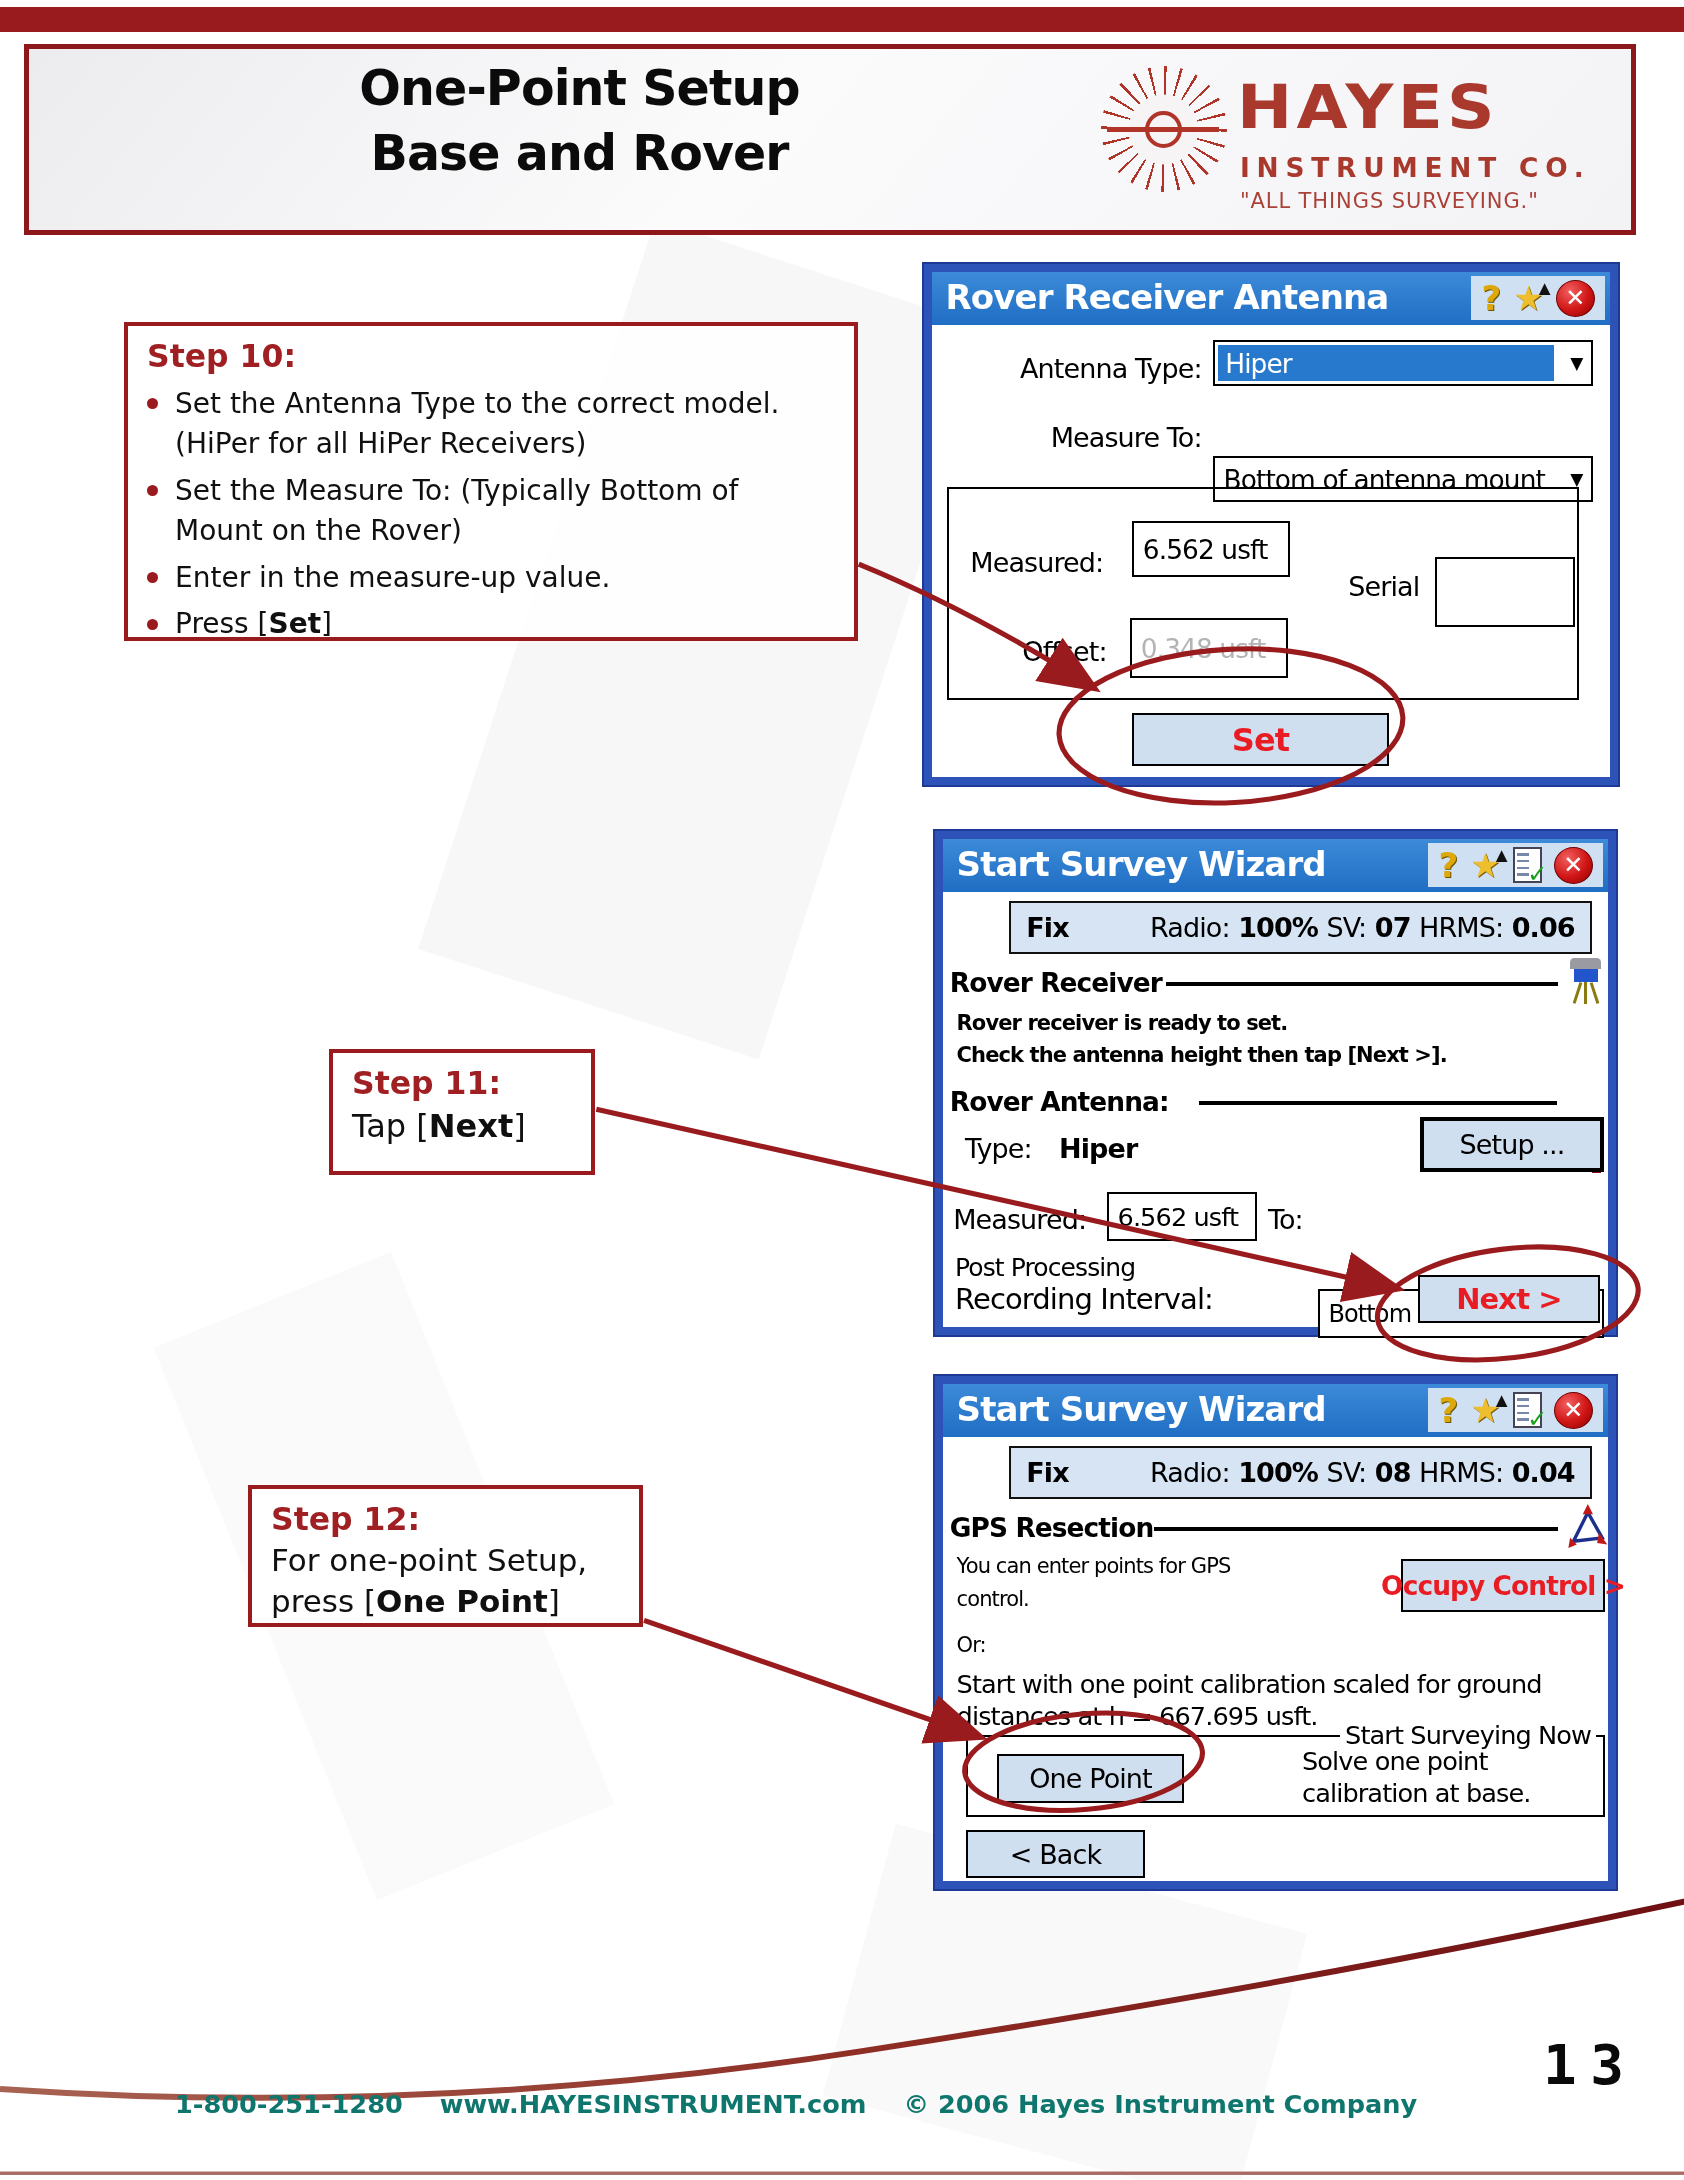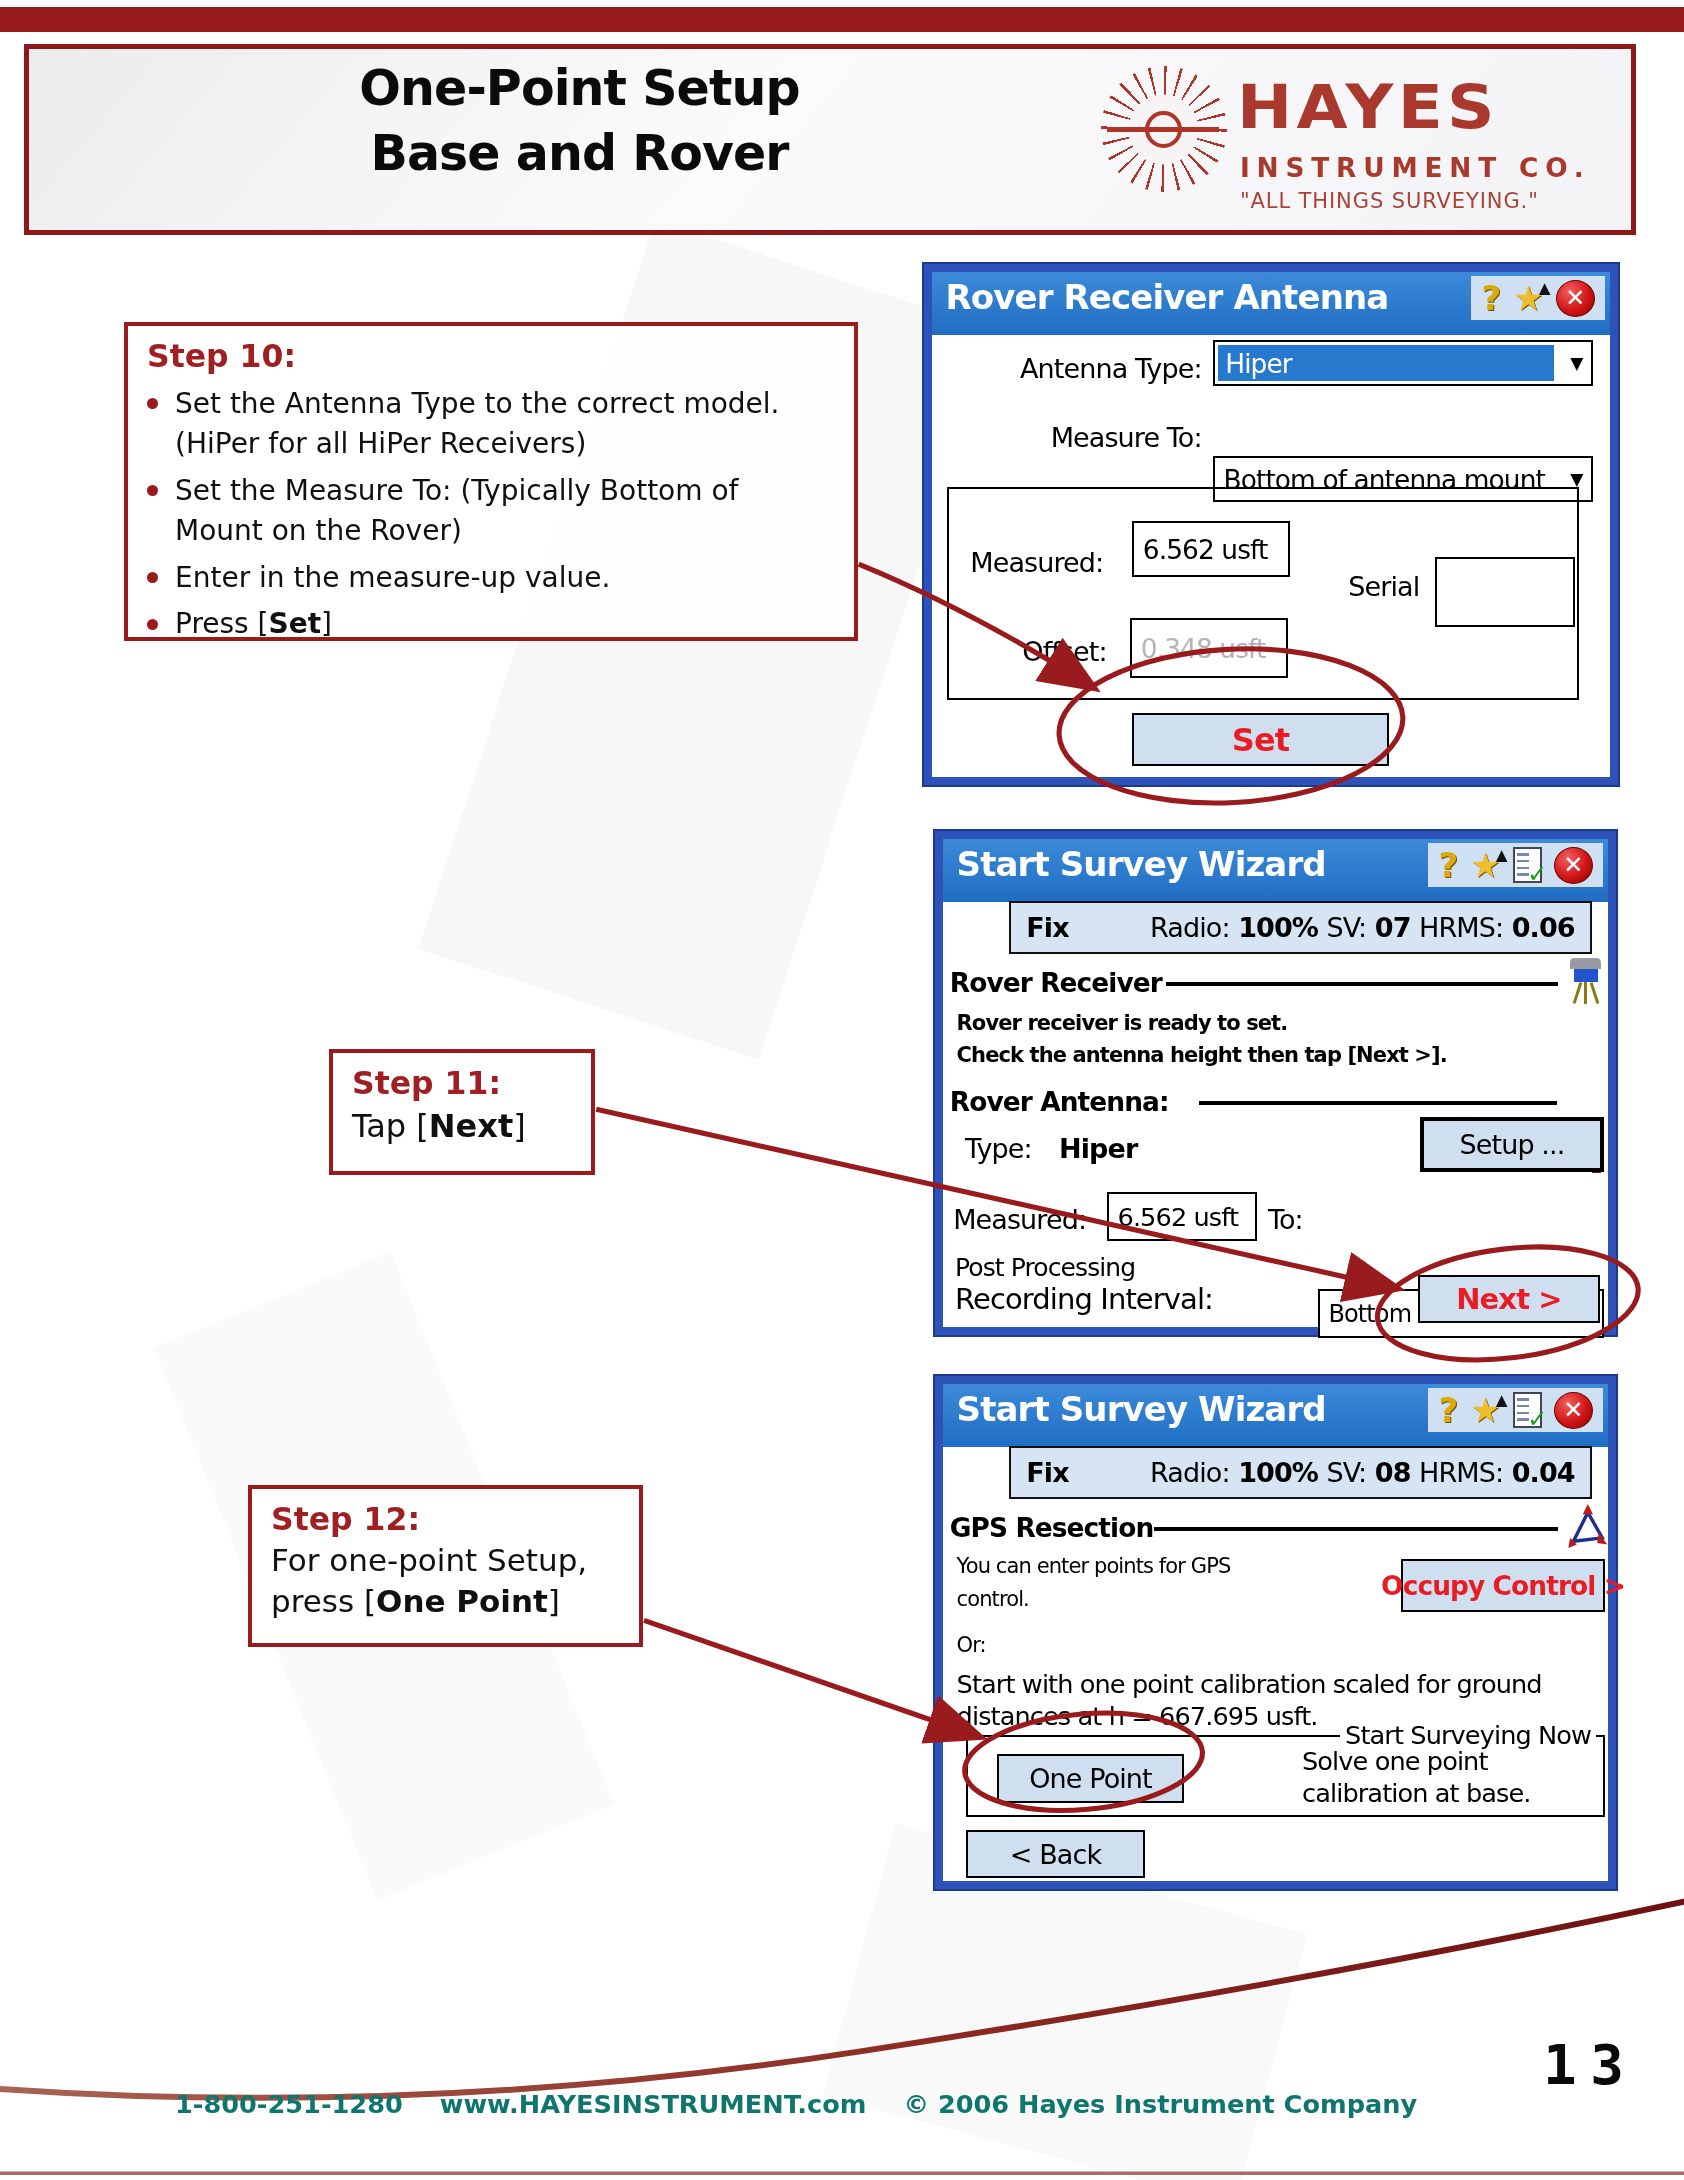--- a/index.html
+++ b/index.html
@@ -35,21 +35,21 @@
   
   .stepbox{border:4.3px solid #9a1b1e;background:rgba(255,255,255,.88);padding:10.2px 19px;}
   .step-title{color:#a01f23;font-weight:bold;font-size:31.5px;line-height:41px;}
   .b-row{display:flex;gap:17px;margin-top:6.8px;}
   .dot{width:11px;height:11px;border-radius:50%;background:#9a1b1e;margin-top:14.5px;flex:none;}
   .b-text{flex:1;font-size:28px;line-height:40px;color:#101010;}
   .step-line{font-size:32px;line-height:44px;color:#101010;}
 
   
   .dlg{background:#fff;border:8.5px solid #2e53b8;outline:2.6px solid #1c3a94;}
-  .tbar{position:absolute;left:0;top:0;right:0;height:63px;
+  .tbar{position:absolute;left:0;top:0;right:0;height:53px;
     background:linear-gradient(#3c8ad8,#1f6ec4);color:#fff;
     font-size:34px;font-weight:600;line-height:51px;padding-left:13.6px;letter-spacing:-0.9px;}
   .tray{position:absolute;top:4.3px;height:44px;background:#cfe0f2;
     display:flex;align-items:center;gap:12px;padding:0 10.2px;}
   .ic-help{color:#dca80a;font-weight:bold;font-size:34px;line-height:34px;
     text-shadow:0.9px 0.9px 0 #6a5200;}
   .ic-star{position:relative;font-size:34px;line-height:34px;color:#eebe2e;
     text-shadow:0.9px 0.9px 0 #7a5c00;}
   .ic-star .flag{position:absolute;right:-6.8px;top:-10.2px;font-size:15.3px;color:#111;text-shadow:none;}
   .ic-task{position:relative;width:29px;height:36px;border:2.6px solid #445;background:#fff;}
@@ -140,21 +140,21 @@
     <span class="dot"></span>
     <span class="b-text"><span>Press [</span><span class="bold">Set</span><span>]</span></span>
   </div>
 </div>
 
 <div class="abs stepbox" style="left:329px;top:1049px;width:266px;height:126px;">
   <div class="step-title">Step 11:</div>
   <div class="step-line"><span>Tap [</span><span class="bold">Next</span><span>]</span></div>
 </div>
 
-<div class="abs stepbox" style="left:248px;top:1485px;width:395px;height:162px;">
+<div class="abs stepbox" style="left:248px;top:1485px;width:395px;height:142px;">
   <div class="step-title">Step 12:</div>
   <div class="step-line" style="font-size:31px;line-height:41px;">For one-point Setup,</div>
   <div class="step-line" style="font-size:31px;line-height:41px;"><span>press [</span><span class="bold">One Point</span><span>]</span></div>
 </div>
 
 <div class="abs dlg" style="left:924px;top:264px;width:694px;height:521px;">
   <div class="tbar">
     <span>Rover Receiver Antenna</span>
   </div>
   <div class="tray" style="right:5.1px;">

